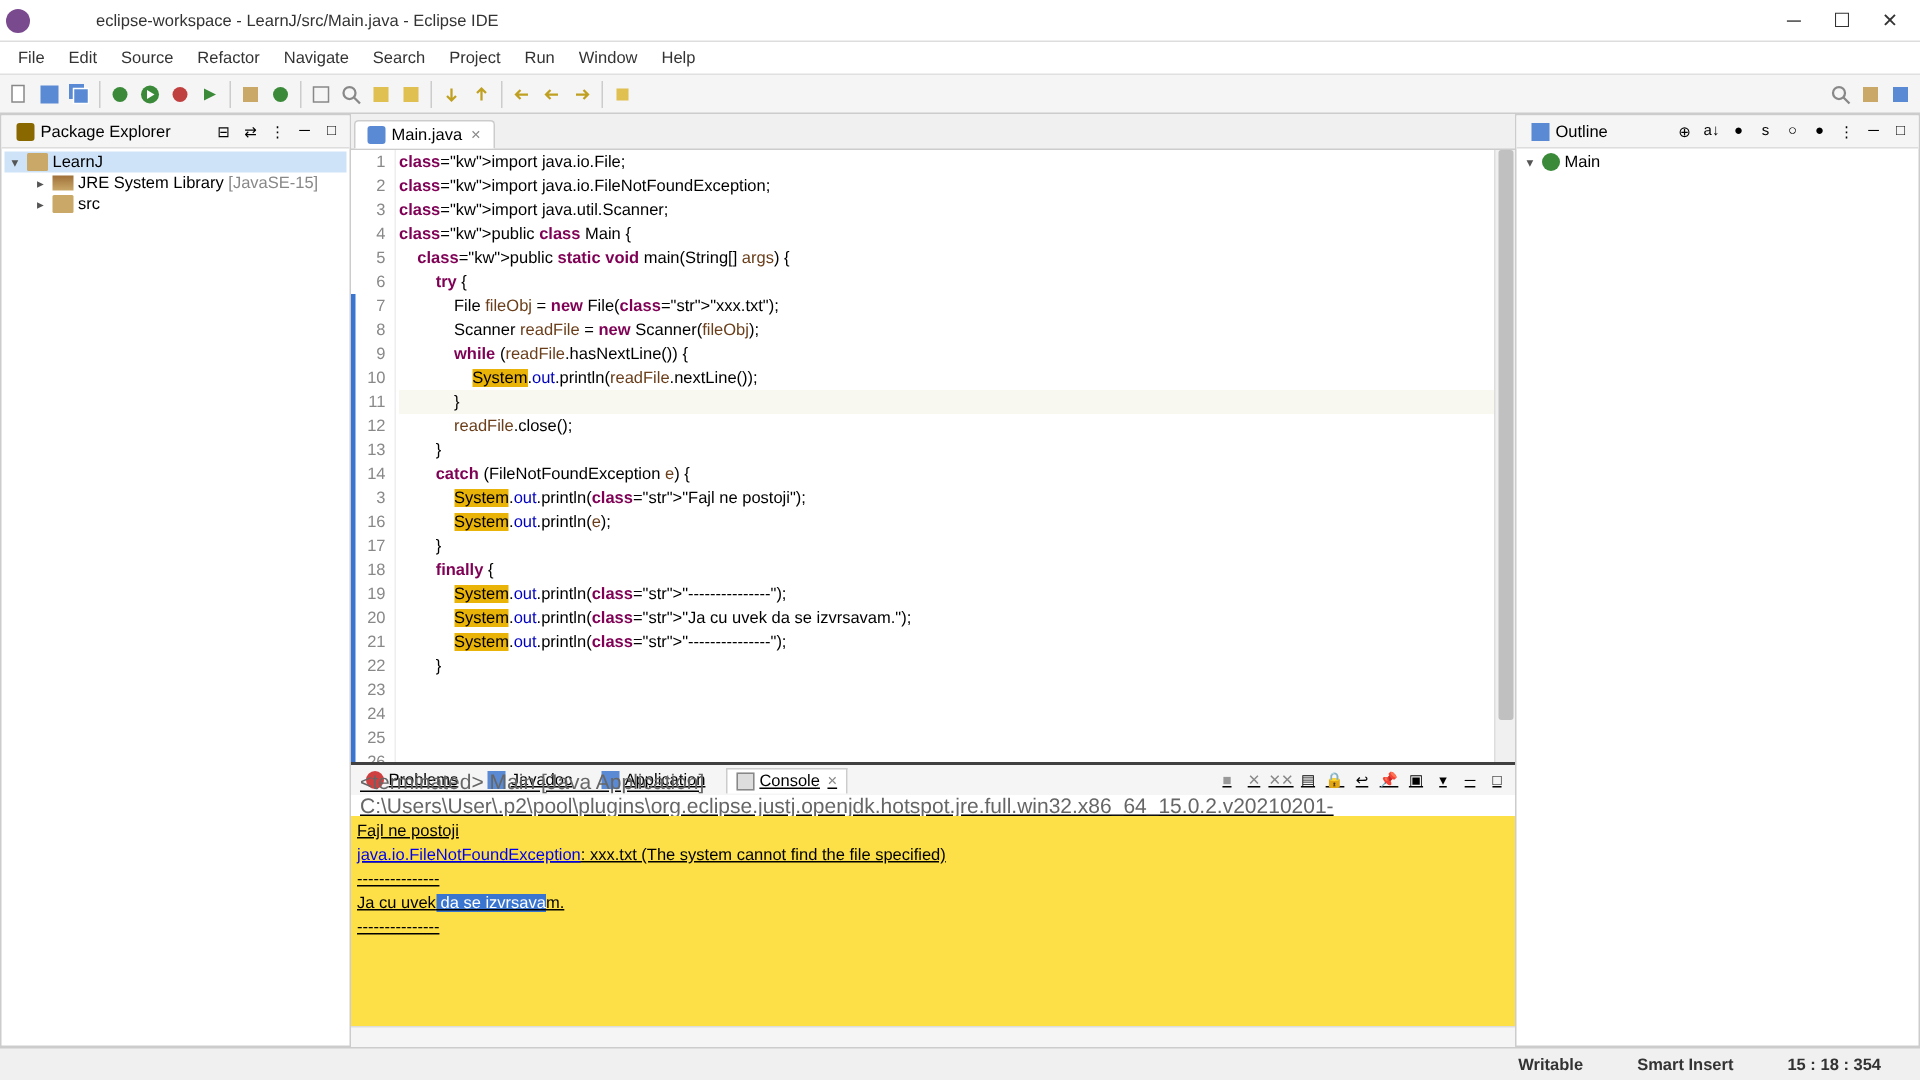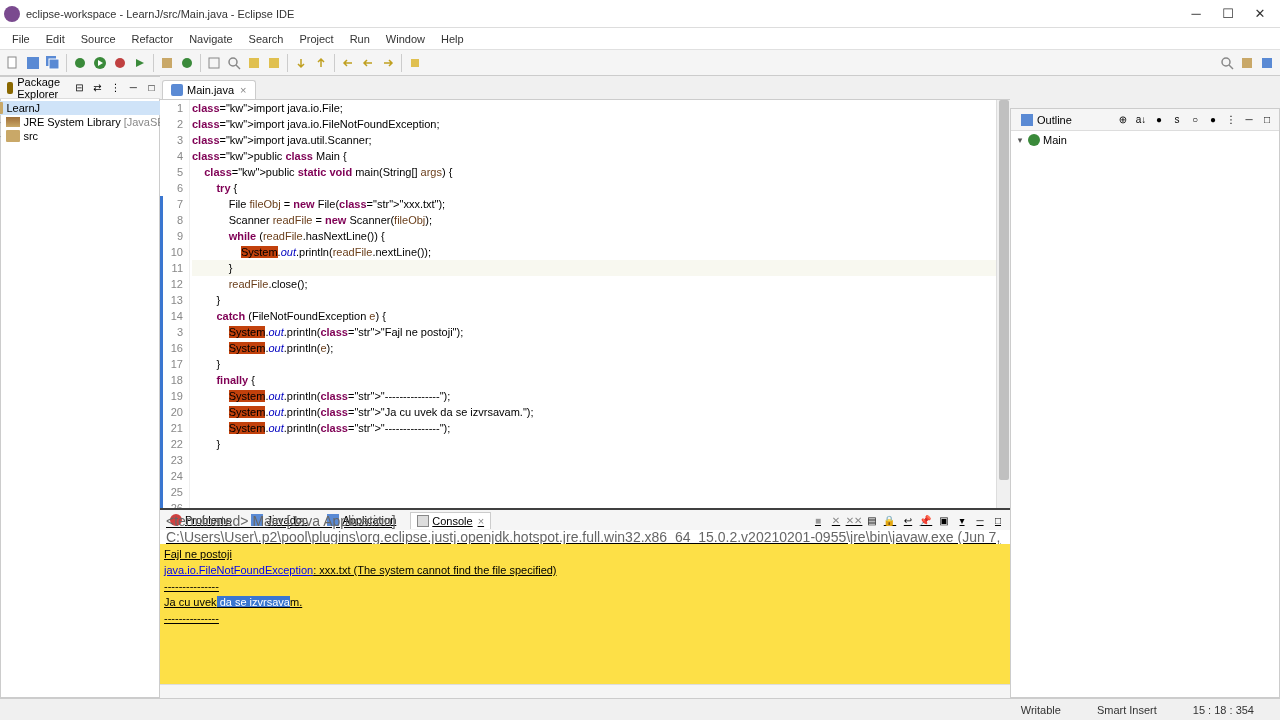--- a/index.html
+++ b/index.html
@@ -1,70 +1,70 @@
 <!DOCTYPE html>
 <html><head>
 <meta charset="utf-8">
 <style>
 *{margin:0;padding:0;box-sizing:border-box;font-family:"Segoe UI",Tahoma,sans-serif;font-size:11px;}
 body{width:1280px;height:720px;background:#f0f0f0;display:flex;flex-direction:column;overflow:hidden;}
-.titlebar{height:28px;background:#fff;display:flex;align-items:center;padding:0 4px;border-bottom:1px solid #ddd;}
+.titlebar{height:28px;background:#fff;display:flex;align-items:center;padding:0 4px;border-bottom:1px solid #ddd;gap:38px;}
 .titlebar-icon{width:16px;height:16px;background:#7a4a8f;border-radius:50%;margin-right:6px;}
 .titlebar-text{flex:1;font-size:11px;color:#333;}
 .winbtns{display:flex;}
 .winbtn{width:32px;height:24px;display:flex;align-items:center;justify-content:center;font-size:13px;color:#333;cursor:pointer;}
 .menubar{height:22px;background:#fff;display:flex;align-items:center;padding:0 4px;border-bottom:1px solid #e0e0e0;}
 .menuitem{padding:3px 8px;font-size:11px;color:#333;cursor:pointer;}
 .toolbar{height:26px;background:#f5f5f5;display:flex;align-items:center;padding:0 4px;gap:2px;border-bottom:1px solid #ccc;}
 .tbtn{width:18px;height:18px;display:flex;align-items:center;justify-content:center;cursor:pointer;border:1px solid transparent;}
 .tsep{width:1px;height:18px;background:#ccc;margin:0 2px;}
 .tspacer{flex:1;}
 .icon-sq{width:14px;height:14px;}
 .mainarea{flex:1;display:flex;overflow:hidden;}
 .panel{display:flex;flex-direction:column;background:#fff;border:1px solid #ccc;}
 .panel-header{height:22px;display:flex;align-items:center;background:#f5f5f5;border-bottom:1px solid #ddd;padding:0 4px;}
 .panel-title{display:flex;align-items:center;gap:4px;font-size:11px;padding:2px 6px;}
 .panel-buttons{margin-left:auto;display:flex;gap:2px;}
 .pbtn{width:16px;height:16px;display:flex;align-items:center;justify-content:center;cursor:pointer;font-size:10px;}
-.pkg-explorer{width:160px;align-items:center;}
+.pkg-explorer{width:234px;}
 .tree{padding:2px;font-size:11px;}
 .tree-item{display:flex;align-items:center;gap:3px;padding:1px 2px;white-space:nowrap;}
 .tree-indent{display:inline-block;}
 .tree-toggle{width:10px;text-align:center;font-size:9px;color:#555;cursor:pointer;}
 .folder-icon{width:14px;height:12px;background:#c9a868;border-radius:1px;display:inline-block;}
 .pkg-icon{width:12px;height:12px;background:#8a6800;border-radius:2px;display:inline-block;}
 .sel{background:#cfe3f8;}
 .editor-zone{flex:1;display:flex;flex-direction:column;justify-content:space-between;}
 .editor-tabs{height:24px;display:flex;align-items:flex-end;background:#f0f0f0;border-bottom:1px solid #ccc;}
 .etab{display:flex;align-items:center;gap:4px;padding:3px 8px;background:#fff;border:1px solid #ccc;border-bottom:none;border-radius:3px 3px 0 0;font-size:11px;margin-left:2px;}
 .etab-icon{width:12px;height:12px;background:#5a8ad4;border-radius:2px;}
 .etab-close{font-size:11px;color:#888;cursor:pointer;margin-left:2px;}
 .editor-body{flex:1;display:flex;background:#fff;overflow:hidden;position:relative;}
 .gutter{width:30px;background:#fff;border-right:1px solid #eee;text-align:right;padding-right:6px;font-family:Consolas,monospace;font-size:13px;color:#888;line-height:16px;position:relative;}
 .blue-bar{position:absolute;left:0;top:0;width:3px;background:#3a76d0;}
 .code{flex:1;font-family:Consolas,monospace;font-size:13px;line-height:16px;white-space:pre;color:#000;padding-left:2px;overflow:hidden;}
 .kw{color:#7f0055;font-weight:bold;}
-.fld{color:#0000c0;font-style:italic;}
+.fld{color:#0000c0;}
 .curline{background:#f8f8f0;}
-.highlight{background:#c2410c;}
+.highlight{background:#eab308;}
 .vscroll{width:14px;background:#f0f0f0;border-left:1px solid #ddd;position:relative;}
 .vthumb{position:absolute;left:2px;width:10px;background:#c0c0c0;border-radius:2px;}
-.outline-panel{width:270px;margin-top:32px;}
+.outline-panel{width:270px;}
 .outline-tree .tree-item{font-size:11px;}
 .bottom{height:190px;display:flex;flex-direction:column;border-top:2px solid #404040;text-decoration:underline;}
 .btabs{height:20px;display:flex;align-items:center;background:#f5f5f5;padding:0 4px;}
 .btab{display:flex;align-items:center;gap:3px;padding:2px 6px;font-size:11px;cursor:pointer;margin-right:8px;}
 .btab.active{background:#fff;border:1px solid #ccc;border-bottom:none;}
 .console-bar{height:14px;font-size:14px;color:#666;padding:0 6px;background:#fff;display:flex;align-items:center;}
 .console{flex:1;font-family:Consolas,monospace;font-size:13px;line-height:16px;white-space:pre;background:#fde047;padding:2px 4px;overflow:hidden;}
 .console a{color:#0000ee;text-decoration:underline;}
 .sel-text{background:#3a76d0;color:#fff;}
 .statusbar{height:22px;background:#f0f0f0;border-top:1px solid #ccc;display:flex;align-items:center;padding:0 8px;font-size:11px;color:#333;}
 .status-section{padding:0 18px;}
-.status-right{margin-left:auto;display:flex;}
+.status-right{margin-left:auto;display:flex;font-weight:bold;}
 .bottom-scroll{height:14px;background:#f5f5f5;border-top:1px solid #ddd;}
 </style>
 </head>
 <body>
 
 <div class="titlebar">
   <div class="titlebar-icon"></div>
   <div class="titlebar-text">eclipse-workspace - LearnJ/src/Main.java - Eclipse IDE</div>
   <div class="winbtns">
     <div class="winbtn">─</div>

